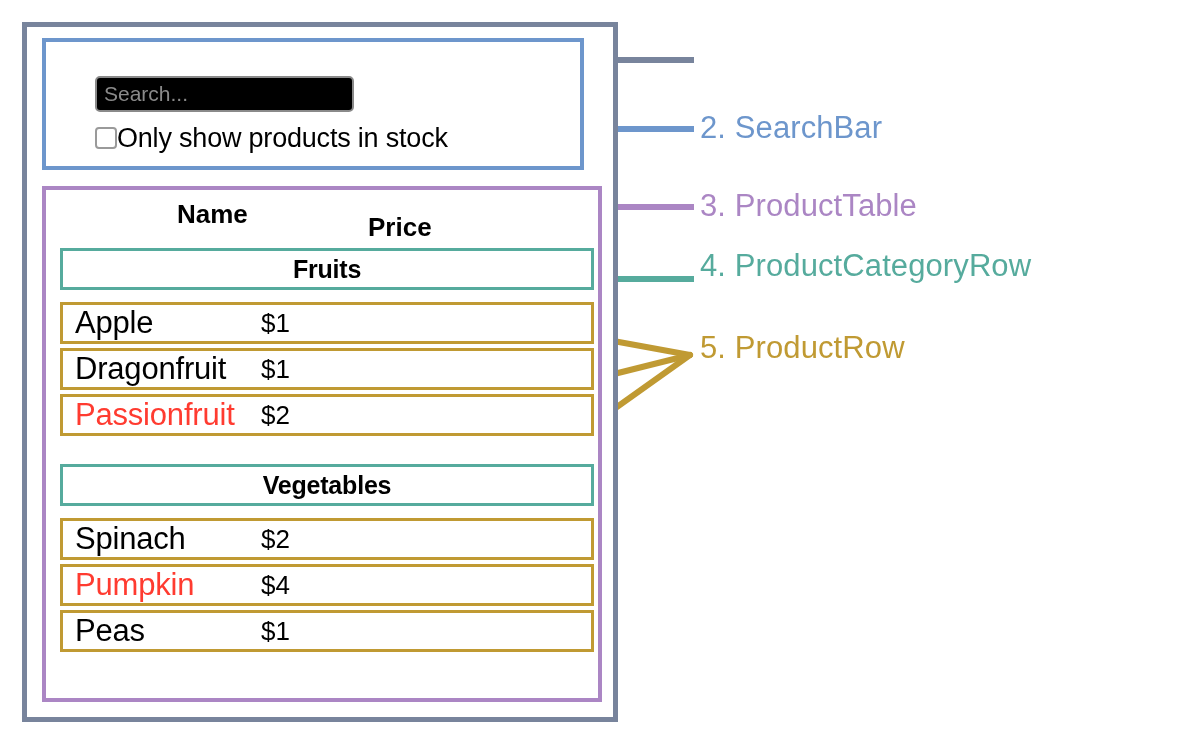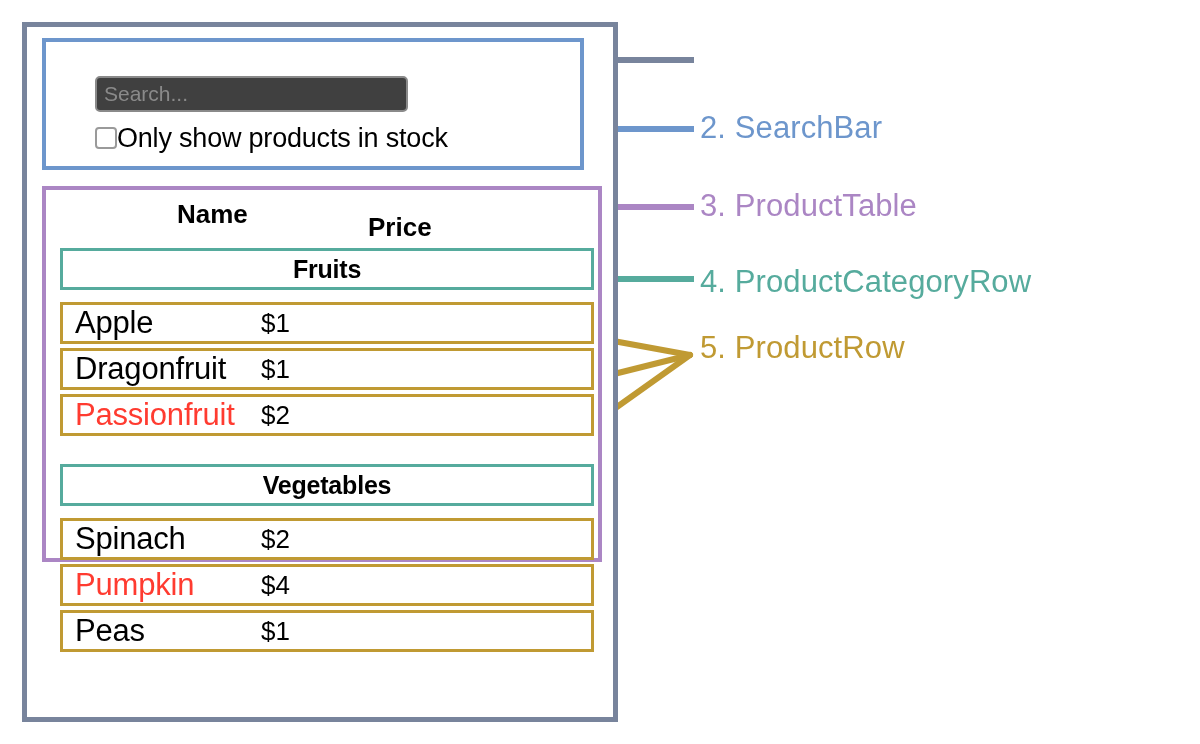--- a/index.html
+++ b/index.html
@@ -42,26 +42,26 @@
     width: 542px;
     height: 132px;
     border: 4px solid var(--c-search);
     box-sizing: border-box;
     background: #fff;
   }
   .search-input {
     position: absolute;
     left: 49px;
     top: 34px;
-    width: 313px;
+    width: 259px;
     height: 33px;
     border: 2px solid #8a8a8a;
     border-radius: 5px;
     box-sizing: border-box;
-    background: #404040;
+    background: #000000;
     color: #8a8a8a;
     font-size: 21px;
     line-height: 29px;
     padding: 16px 7px;
     font-family: "Liberation Sans", sans-serif;
   }
   .search-input::placeholder { color: #8a8a8a; opacity: 1; }
 
   .stock-row {
     position: absolute;
@@ -90,21 +90,21 @@
     white-space: nowrap;
     letter-spacing: -0.2px;
   }
 
   
   .producttable-box {
     position: absolute;
     left: 42px;
     top: 186px;
     width: 560px;
-    height: 376px;
+    height: 516px;
     border: 4px solid var(--c-table);
     box-sizing: border-box;
     background: #fff;
   }
 
   .col-head {
     position: absolute;
     left: 0;
     top: 9px;
     width: 100%;
@@ -185,21 +185,21 @@
   .callout {
     position: absolute;
     white-space: nowrap;
     font-size: 31px;
     font-weight: 500;
     letter-spacing: 0.1px;
   }
   .callout-1 { left: 700px; top: 41px;  color: var(--c-outer); }
   .callout-2 { left: 700px; top: 110px; color: var(--c-search); }
   .callout-3 { left: 700px; top: 188px; color: var(--c-table); }
-  .callout-4 { left: 700px; top: 264px; color: var(--c-cat); }
+  .callout-4 { left: 700px; top: 248px; color: var(--c-cat); }
   .callout-5 { left: 700px; top: 330px; color: var(--c-row); }
 
   #connectors {
     position: absolute;
     left: 0;
     top: 0;
     width: 1200px;
     height: 744px;
     pointer-events: none;
   }

